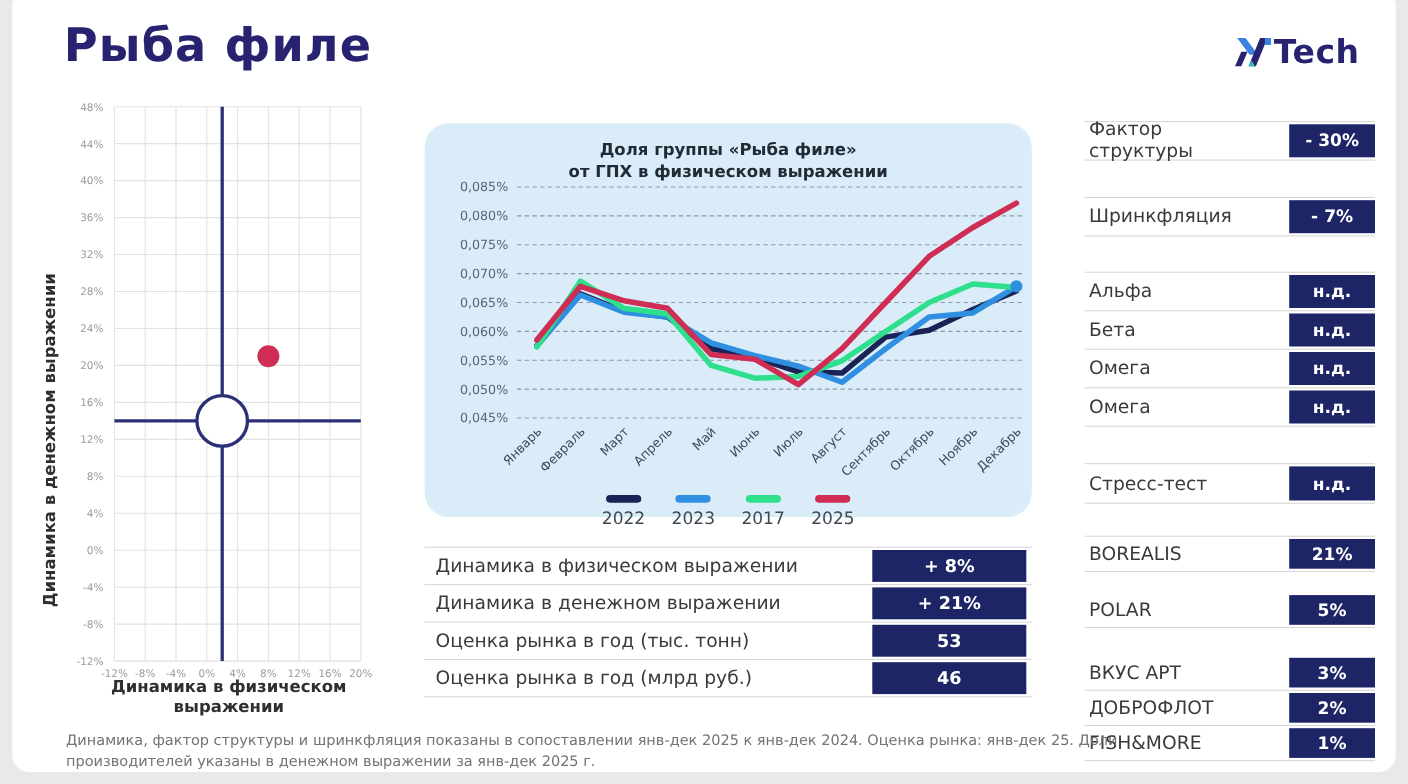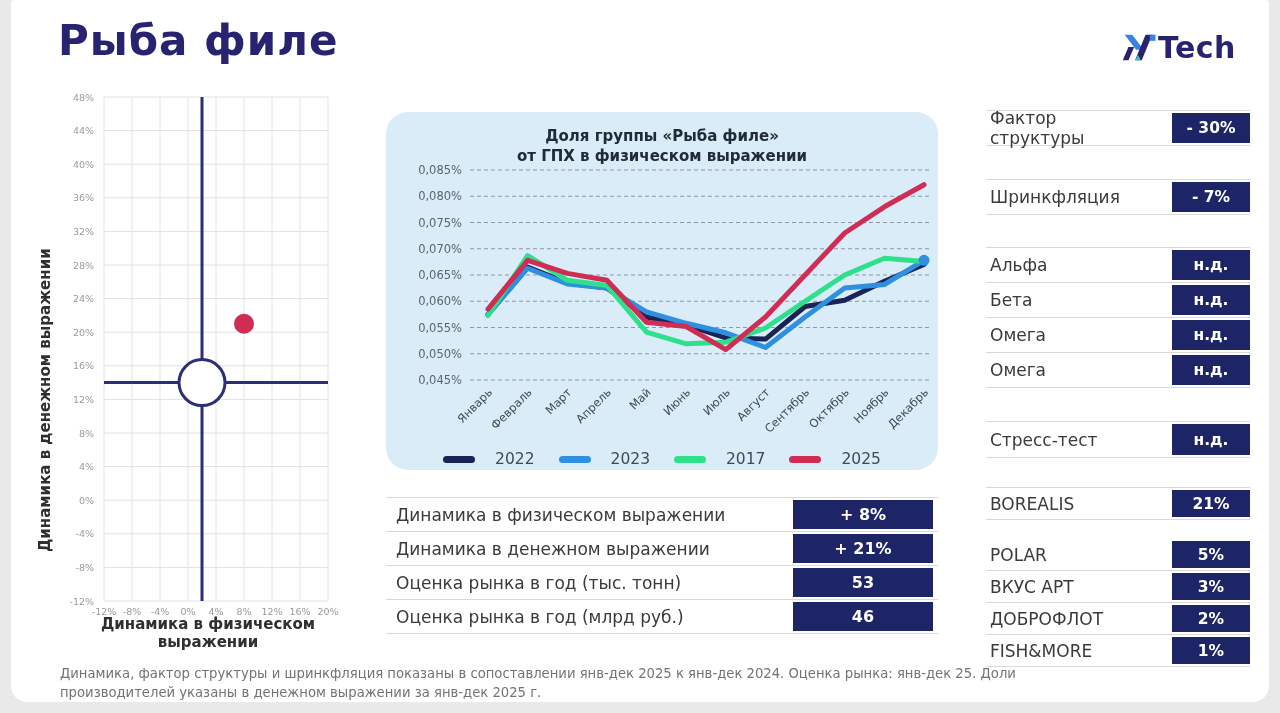--- a/index.html
+++ b/index.html
@@ -16,21 +16,21 @@
   
   .y-axis-title{left:36px;top:225px;height:350px;writing-mode:vertical-rl;transform:rotate(180deg);
     font-size:15px;font-weight:bold;color:#2f2f2f;display:flex;align-items:center;justify-content:center;}
   .x-axis-title{left:58px;top:615px;width:300px;text-align:center;font-size:15px;font-weight:bold;color:#2f2f2f;}
 
   
   .panel{left:386px;top:112px;width:552px;height:358px;background:#d9ecf8;border-radius:22px;}
   .panel-title{position:absolute;left:0;top:14px;width:100%;text-align:center;
     font-size:15px;font-weight:bold;color:#212b36;line-height:1.35;}
   .legend{position:absolute;left:0;top:338px;width:100%;display:flex;justify-content:center;gap:24px;align-items:center;}
-  .legend-item{display:flex;align-items:center;gap:20px;}
+  .legend-item{display:flex;align-items:center;gap:5px;flex-direction:column;}
   .legend-swatch{width:32px;height:7px;border-radius:4px;display:inline-block;}
   .legend-label{font-size:15.5px;color:#3f4a55;}
 
   
   .kpi-table{left:386px;top:497px;width:552px;border-top:1px solid #d8d8d8;}
   .kpi-row{display:flex;align-items:stretch;height:33px;border-bottom:1px solid #d8d8d8;}
   .kpi-label{flex:1;display:flex;align-items:center;padding-left:10px;font-size:17px;color:#3a3a3a;}
   .kpi-value{width:140px;margin:2px 5px 2px 0;background:#1d2566;color:#ffffff;font-size:16px;font-weight:bold;
     display:flex;align-items:center;justify-content:center;}
 
@@ -249,21 +249,21 @@
       </div>
       <div class="stat-group" style="margin-top: 29px;">
         <div class="stat-row" style="height: 31px;">
           <div class="stat-label">BOREALIS</div>
           <div class="stat-value">21%</div>
         </div>
         <div class="stat-row" style="height: 31px; margin-top: 19px;">
           <div class="stat-label">POLAR</div>
           <div class="stat-value">5%</div>
         </div>
-        <div class="stat-row" style="height: 31px;">
+        <div class="stat-row" style="height: 31px; margin-top: 25px;">
           <div class="stat-label">ВКУС АРТ</div>
           <div class="stat-value">3%</div>
         </div>
         <div class="stat-row" style="height: 31px;">
           <div class="stat-label">ДОБРОФЛОТ</div>
           <div class="stat-value">2%</div>
         </div>
         <div class="stat-row" style="height: 31px;">
           <div class="stat-label">FISH&amp;MORE</div>
           <div class="stat-value">1%</div>

